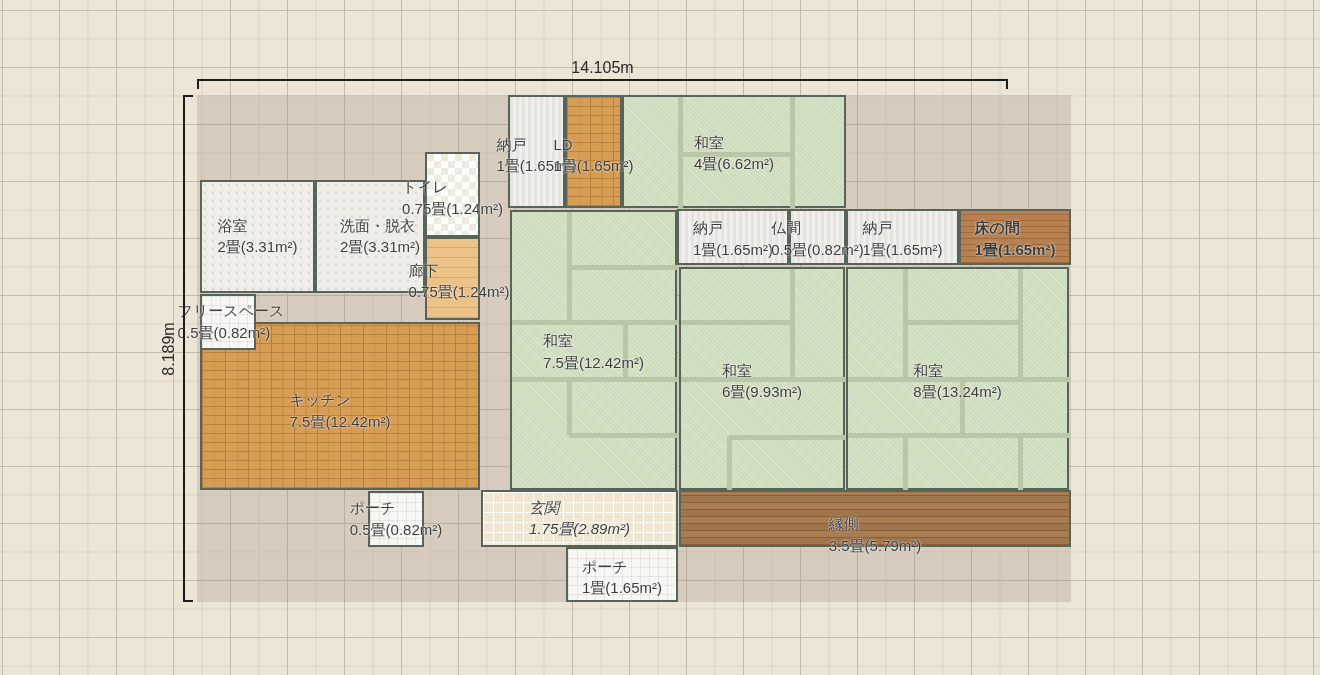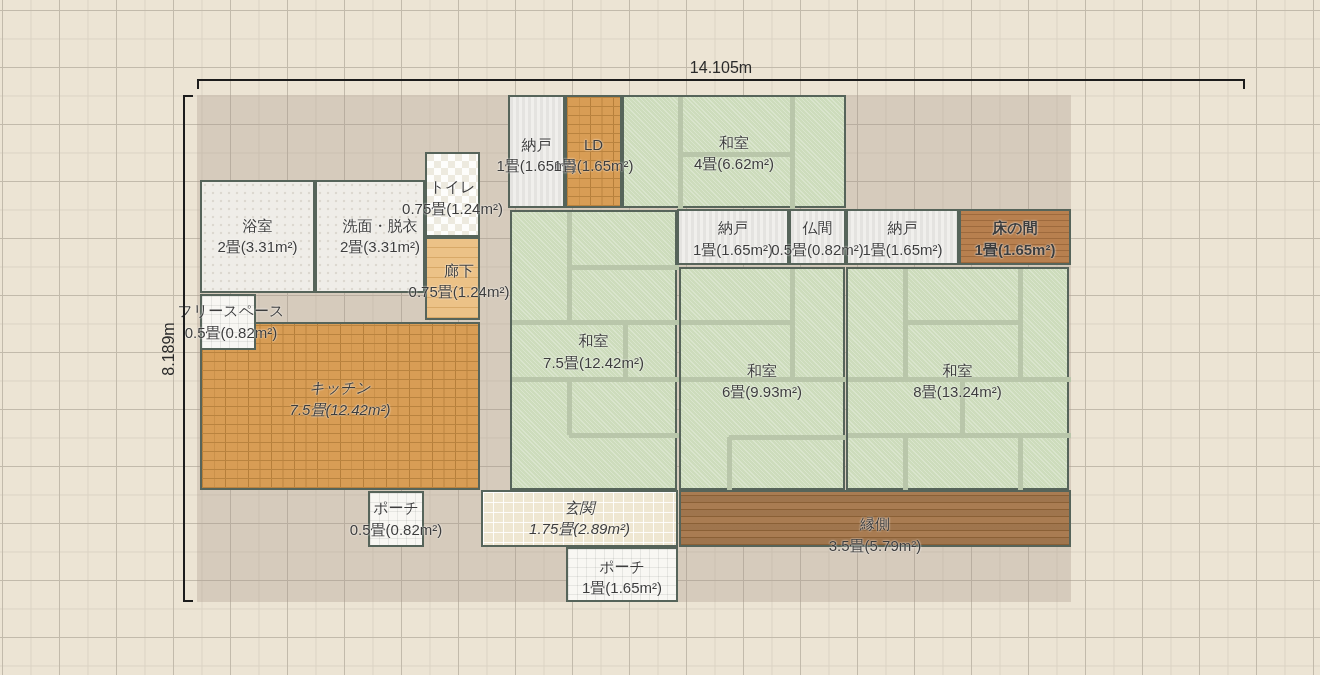--- a/index.html
+++ b/index.html
@@ -74,21 +74,21 @@
   }
   .floor-tile-white{
     background-color:var(--tile-white,#f8f7f3);
     background-image:
       linear-gradient(rgba(0,0,0,.07) 1px, transparent 1px),
       linear-gradient(90deg, rgba(0,0,0,.07) 1px, transparent 1px);
     background-size:9px 9px;
   }
   .room-label{
     position:absolute;transform:translate(-50%,-50%);
-    text-align:center;white-space:nowrap;pointer-events:none;
+    white-space:nowrap;pointer-events:none;
     color:var(--text,#3d3d3d);font-size:15px;line-height:1.45;
     text-shadow:0 0 2px rgba(255,255,255,.75), 0 0 2px rgba(255,255,255,.6);
     z-index:30;
   }
   .dim{position:absolute;z-index:40;}
   .dim-h{border-top:2px solid var(--dim-line,#1c1c1c);height:8px;}
   .dim-h:before,.dim-h:after{content:"";position:absolute;top:0;width:2px;height:8px;background:var(--dim-line,#1c1c1c);}
   .dim-h:before{left:0;} .dim-h:after{right:0;}
   .dim-v{border-left:2px solid var(--dim-line,#1c1c1c);width:8px;}
   .dim-v:before,.dim-v:after{content:"";position:absolute;left:0;height:2px;width:8px;background:var(--dim-line,#1c1c1c);}
@@ -97,21 +97,21 @@
     position:absolute;color:#2a2a2a;font-size:16px;white-space:nowrap;
   }
   .dim-h .dim-label{left:50%;top:-22px;transform:translateX(-50%);}
   .dim-v .dim-label{left:-16px;top:50%;transform:translate(-50%,-50%) rotate(-90deg);}
 </style>
 </head>
 <body>
 
 <div id="canvas">
 
-  <div class="dim dim-h" id="dim-h" style="left: 197px; top: 79px; width: 1048px;">
+  <div class="dim dim-h" id="dim-h" style="left: 197px; top: 79px; width: 811px;">
     <span class="dim-label">14.105m</span>
   </div>
 
   <div class="dim dim-v" id="dim-v" style="left: 183px; top: 95px; height: 507px;">
     <span class="dim-label">8.189m</span>
   </div>
 
   <div id="building" style="left: 197px; top: 95px; width: 874px; height: 507px;">
       <div class="room floor-dots" style="left: 3px; top: 85px; width: 115px; height: 113px;"></div>
       <div class="room floor-dots" style="left: 118px; top: 85px; width: 110px; height: 113px;"></div>
@@ -209,21 +209,21 @@
         <div>7.5畳(12.42m²)</div>
       </div>
       <div class="room-label" style="left: 565px; top: 286.5px;">
         <div>和室</div>
         <div>6畳(9.93m²)</div>
       </div>
       <div class="room-label" style="left: 760.5px; top: 286.5px;">
         <div>和室</div>
         <div>8畳(13.24m²)</div>
       </div>
-      <div class="room-label" style="left: 143px; top: 304px; font-style: italic;">
+      <div class="room-label" style="left: 143px; top: 316px;">
         <div>キッチン</div>
         <div>7.5畳(12.42m²)</div>
       </div>
       <div class="room-label" style="left: 34px; top: 227px;">
         <div>フリースペース</div>
         <div>0.5畳(0.82m²)</div>
       </div>
       <div class="room-label" style="left: 199px; top: 424px;">
         <div>ポーチ</div>
         <div>0.5畳(0.82m²)</div>

